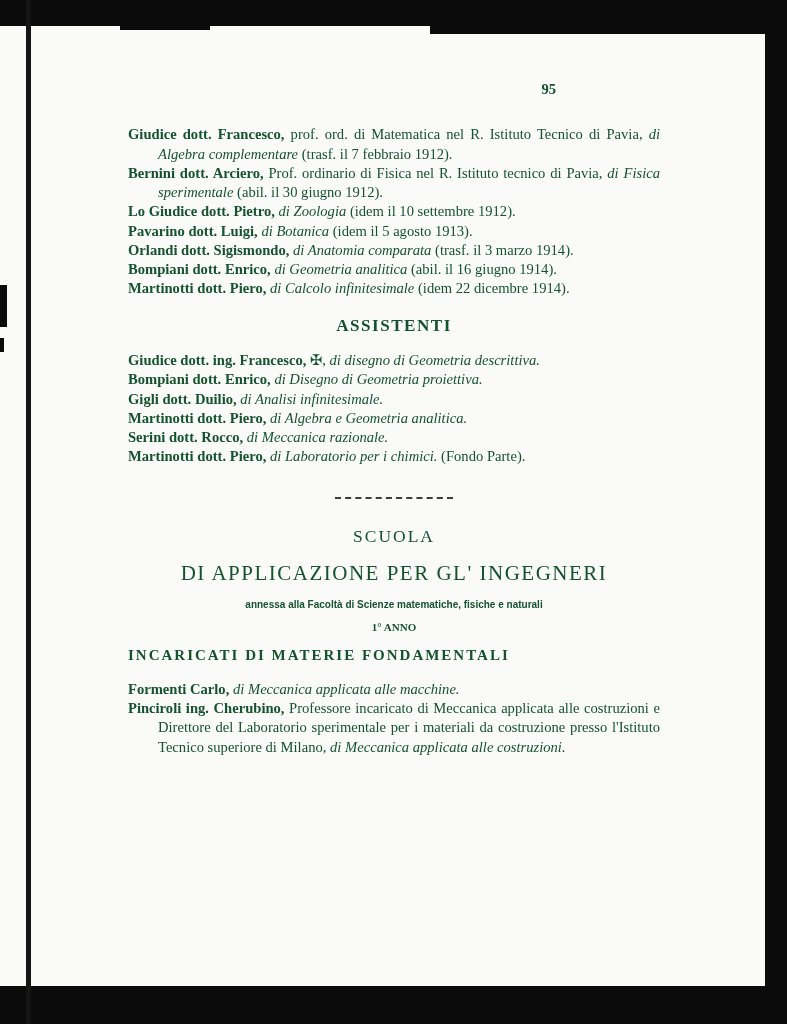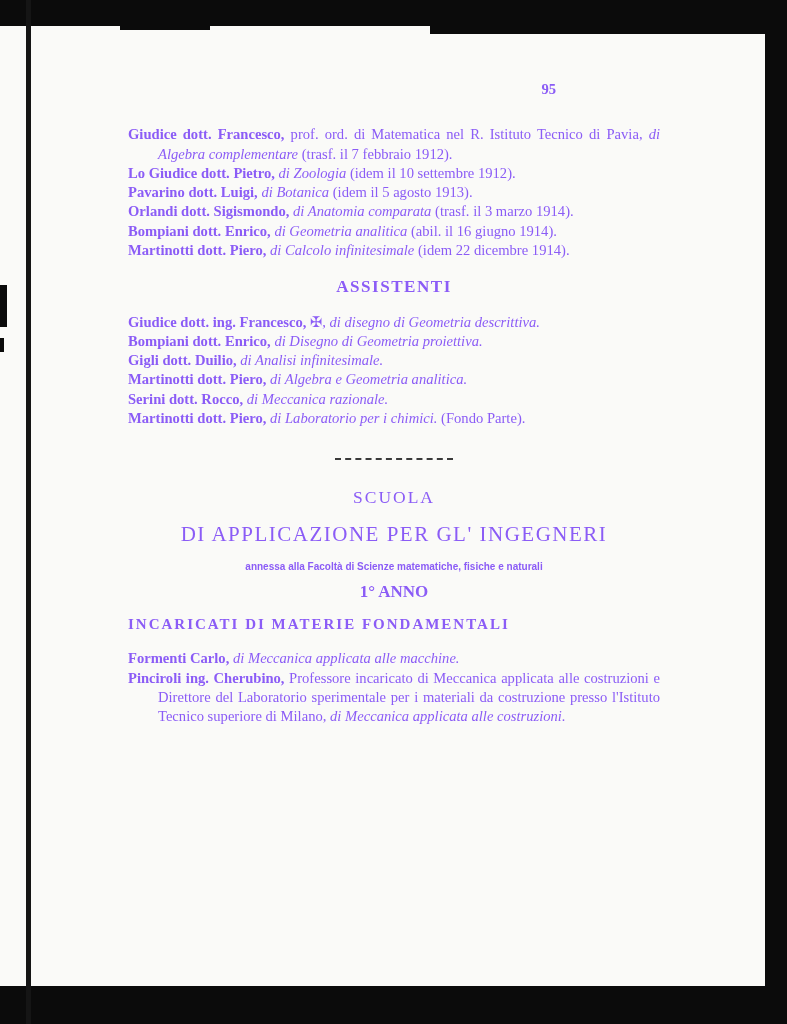--- a/index.html
+++ b/index.html
@@ -2,21 +2,21 @@
 <html><head>
 <meta charset="utf-8">
 <style>
   html,body{margin:0;padding:0;background:#333;}
   #scan-page{
     position:relative;
     width:787px;height:1024px;
     background:#fafaf8;
     overflow:hidden;
     font-family:"Liberation Serif","DejaVu Serif",serif;
-    color:#8b5cf6;
+    color:#14532d;
   }
   
   .edge{position:absolute;background:#0b0b0b;}
   .edge-top{top:0;left:0;width:100%;height:26px;}
   .edge-top-bump1{top:0;left:430px;width:357px;height:34px;}
   .edge-top-bump2{top:0;left:120px;width:90px;height:30px;}
   .edge-bottom{bottom:0;left:0;width:100%;height:38px;}
   .edge-right{top:0;right:0;width:22px;height:100%;}
   .edge-left-line{top:0;left:26px;width:5px;height:100%;background:#151515;}
   .edge-smudge1{top:285px;left:0;width:7px;height:42px;}
@@ -77,21 +77,21 @@
   .school-subtitle{
     text-align:center;
     font-size:10px;
     font-weight:700;
     font-family:"Liberation Sans","DejaVu Sans",sans-serif;
     margin:11px 0 0 0;
   }
   .school-year{
     text-align:center;
     font-weight:700;
-    font-size:17px;
+    font-size:11px;
     margin:8px 0 0 0;
   }
   .section-heading{
     font-weight:700;
     letter-spacing:2px;
     font-size:15px;
     margin:12px 0 14px 0;
   }
 </style>
 </head>
@@ -113,20 +113,26 @@
     <p class="page-num">95</p>
 
     <div>
       <p class="entry">
         <span class="b">Giudice dott. Francesco,</span>
         <span>prof. ord. di Matematica nel R. Istituto Tecnico di Pavia,</span>
         <span class="it">di Algebra complementare</span>
         <span>(trasf. il 7 febbraio 1912).</span>
       </p>
       <p class="entry">
+        <span class="b">Bernini dott. Arciero,</span>
+        <span>Prof. ordinario di Fisica nel R. Istituto tecnico di Pavia,</span>
+        <span class="it">di Fisica sperimentale</span>
+        <span>(abil. il 30 giugno 1912).</span>
+      </p>
+      <p class="entry">
         <span class="b">Lo Giudice dott. Pietro,</span>
         <span class="it">di Zoologia</span>
         <span>(idem il 10 settembre 1912).</span>
       </p>
       <p class="entry">
         <span class="b">Pavarino dott. Luigi,</span>
         <span class="it">di Botanica</span>
         <span>(idem il 5 agosto 1913).</span>
       </p>
       <p class="entry">

